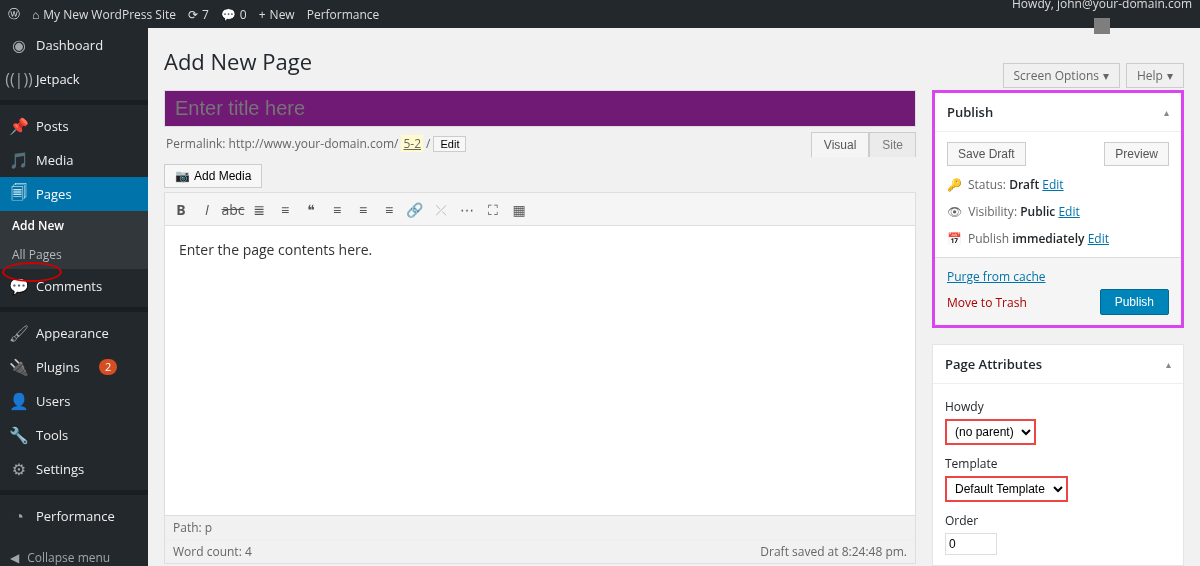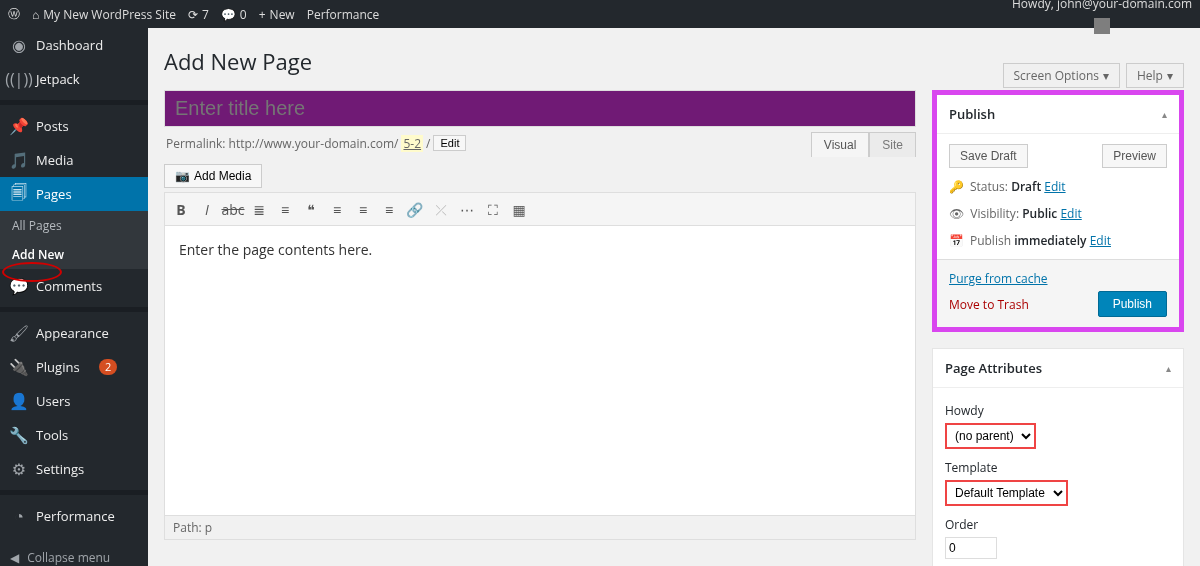--- a/index.html
+++ b/index.html
@@ -33,40 +33,40 @@
     .main { position: absolute; left: 148px; top: 28px; right: 0; bottom: 0; padding: 0 16px; overflow: hidden; }
     .top-buttons { position: absolute; top: 23px; right: 16px; display: flex; gap: 6px; margin-top: 12px; }
     .screen-btn { background: #f0f0f0; border: 1px solid #ccc; padding: 3px 10px; font-size: 12px; color: #666; cursor: pointer; display: flex; align-items: center; gap: 4px; }
     h1.page-title { font-size: 22px; font-weight: 400; color: #23282d; padding: 18px 0 14px 0; }
 
     .editor-col { display: flex; gap: 16px; }
     .editor-main { flex: 1; min-width: 0; }
     .editor-side { width: 252px; }
 
     .title-input { width: 100%; padding: 6px 10px; font-size: 20px; border: 1px solid #ddd; color: #999; background: #701a75; }
-    .permalink { font-size: 12px; color: #666; margin: 8px 2px; display: flex; align-items: flex-start; gap: 3px; }
+    .permalink { font-size: 12px; color: #666; margin: 8px 2px; display: flex; align-items: flex-end; gap: 3px; }
     .permalink .slug { background: #fffbcc; padding: 0 2px; text-decoration: underline; }
     .perm-edit { border: 1px solid #ccc; background: #f7f7f7; font-size: 11px; padding: 1px 6px; cursor: pointer; }
 
     .media-btn { border: 1px solid #ccc; background: #f7f7f7; padding: 4px 10px; font-size: 12px; cursor: pointer; display: inline-flex; gap: 4px; align-items: center; margin: 4px 0; }
     .tabs { float: right; margin-top: -28px; }
     .tab { border: 1px solid #ccc; border-bottom: none; background: #ebebeb; padding: 5px 12px; font-size: 12px; color: #777; cursor: pointer; }
     .tab.active { background: #f5f5f5; color: #555; }
     
     .toolbar { background: #f5f5f5; border: 1px solid #dedede; padding: 4px; display: flex; gap: 2px; }
     .tb-btn { width: 24px; height: 24px; display: flex; align-items: center; justify-content: center; font-size: 14px; color: #555; cursor: pointer; }
     .tb-btn.dim { color: #bbb; }
     .editor-body { border: 1px solid #dedede; border-top: none; background: #fff; min-height: 290px; padding: 14px; font-size: 14px; color: #333; }
     .status-bar { border: 1px solid #dedede; border-top: none; font-size: 12px; color: #666; }
     .status-row { display: flex; justify-content: space-between; padding: 3px 8px; }
     .status-row + .status-row { border-top: 1px solid #eee; }
 
     
     .metabox { border: 1px solid #e5e5e5; background: #fff; margin-bottom: 16px; }
-    .metabox.highlighted { border: 5px solid #d946ef; }
+    .metabox.highlighted { border: 3px solid #d946ef; }
     .metabox-header { border-bottom: 1px solid #eee; padding: 10px 12px; display: flex; justify-content: space-between; align-items: center; }
     .metabox-title { font-size: 13px; font-weight: 600; color: #23282d; }
     .metabox-toggle { color: #888; font-size: 10px; cursor: pointer; }
     .metabox-body { padding: 10px 12px; font-size: 12px; }
     .pub-row { display: flex; justify-content: space-between; margin-bottom: 10px; }
     .btn { border: 1px solid #ccc; background: #f7f7f7; padding: 4px 10px; font-size: 12px; cursor: pointer; color: #555; }
     .status-line { display: flex; align-items: center; gap: 6px; margin: 10px 0; font-size: 12px; color: #666; }
     .status-line .label-strong { font-weight: 600; color: #23282d; }
     .link { color: #0073aa; text-decoration: underline; cursor: pointer; }
     .red-link { color: #a00; cursor: pointer; }
@@ -131,22 +131,22 @@
     </div>
   <div class="menu-item">
       <span class="menu-icon">🎵</span>
       <span>Media</span>
     </div>
   <div class="menu-item current">
       <span class="menu-icon">🗐</span>
       <span>Pages</span>
     </div>
   <div class="submenu">
+    <div class="submenu-item current">Add New</div>
     <div class="submenu-item">All Pages</div>
-    <div class="submenu-item current">Add New</div>
   </div>
   <div class="menu-item">
       <span class="menu-icon">💬</span>
       <span>Comments</span>
     </div>
   <div class="menu-sep"></div>
   <div class="menu-item">
       <span class="menu-icon">🖌</span>
       <span>Appearance</span>
     </div>
@@ -228,20 +228,24 @@
         <div class="tb-btn dim">⤫</div>
         <div class="tb-btn">⋯</div>
         <div class="tb-btn">⛶</div>
         <div class="tb-btn">▦</div>
       </div>
       <div class="editor-body">Enter the page contents here.</div>
       <div class="status-bar">
         <div class="status-row">
             <span>Path: p</span>
           </div>
+        <div class="status-row">
+            <span>Word count: 4</span>
+            <span>Draft saved at 8:24:48 pm.</span>
+          </div>
       </div>
     </div>
 
     <div class="editor-side">
 
       <div class="metabox highlighted">
         <div class="metabox-header">
           <span class="metabox-title">Publish</span>
           <span class="metabox-toggle">▴</span>
         </div>

